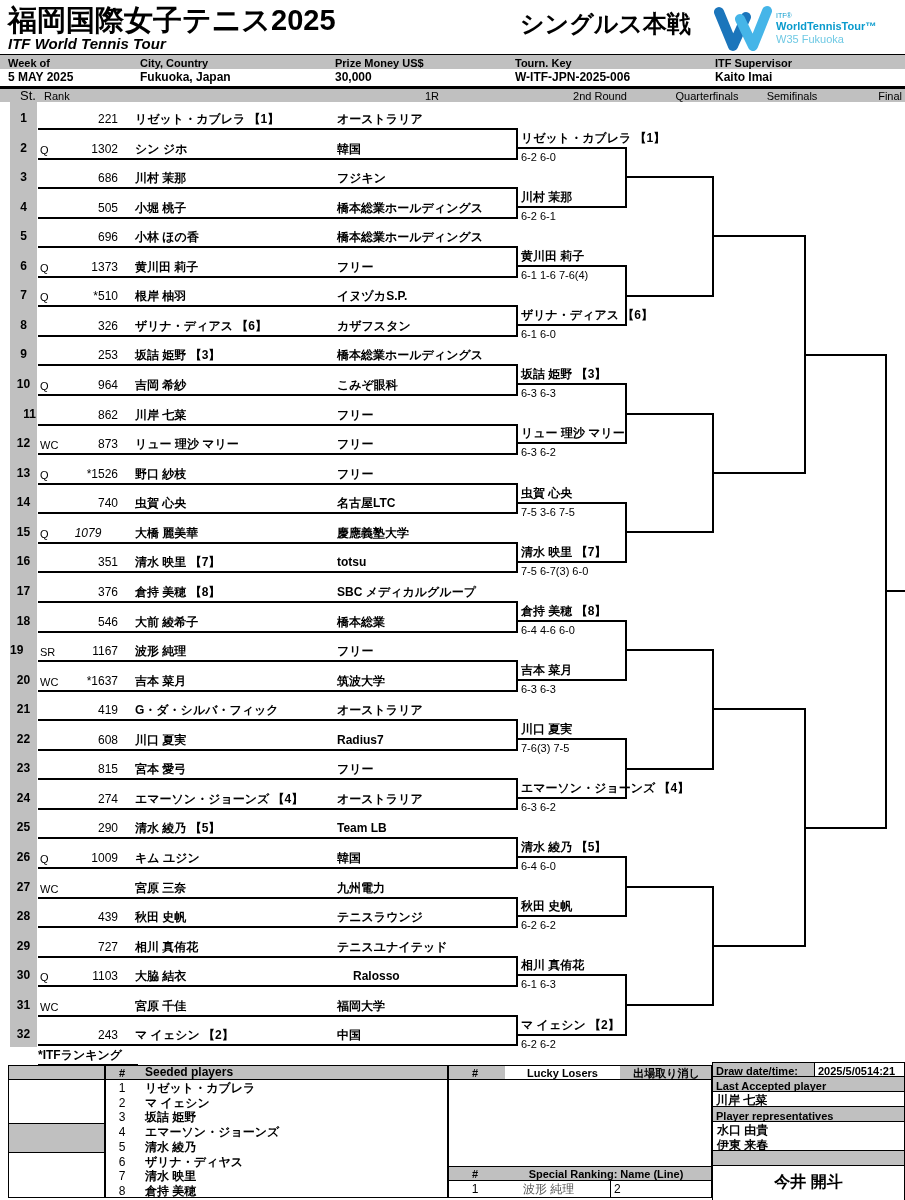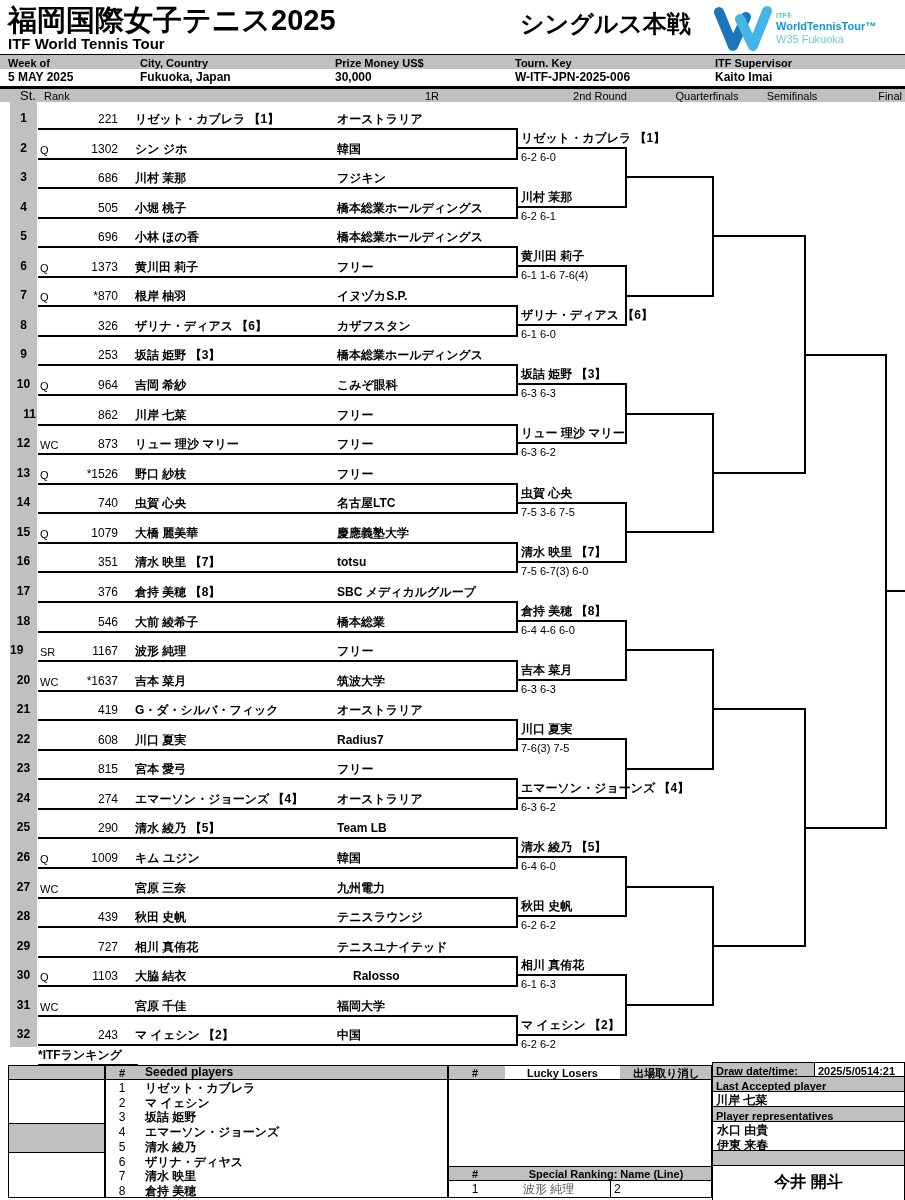--- a/index.html
+++ b/index.html
@@ -1,21 +1,21 @@
 <!DOCTYPE html>
 <html><head>
 <meta charset="utf-8">
 <style>
   *{box-sizing:border-box;margin:0;padding:0}
   body{margin:0;background:#fff}
   #page{position:relative;width:905px;height:1200px;background:#fff;overflow:hidden;
         font-family:"Liberation Sans","DejaVu Sans",sans-serif;color:#000}
   .abs{position:absolute}
   .b{font-weight:700}
-  .i{}
+  .i{font-style:italic}
   .gray{background:#c0c0c0}
   .line{position:absolute;background:#000}
   .t11{font-size:11px;line-height:14px}
   .t12{font-size:12px;line-height:14px}
   .nw{white-space:nowrap}
   .ctr{text-align:center}
   .bordered{border:1px solid #000}
 </style>
 </head>
 <body>
@@ -126,21 +126,21 @@
     <div class="abs t12 nw" style="left: 337px; top: 230.24px; font-weight: 700;">橋本総業ホールディングス</div>
     <div class="abs" style="left: 38px; top: 275.8px; width: 479px; height: 2px; background: rgb(0, 0, 0);"></div>
     <div class="abs t12" style="left: 10px; top: 258.8px; width: 27px; text-align: center; font-weight: 700;">6</div>
     <div class="abs t11 nw" style="left: 40px; top: 260.8px;">Q</div>
     <div class="abs t12 nw" style="left: 58px; top: 259.8px; width: 60px; text-align: right;">1373</div>
     <div class="abs t12 nw" style="left: 135px; top: 259.8px; font-weight: 700;">黄川田 莉子</div>
     <div class="abs t12 nw" style="left: 337px; top: 259.8px; font-weight: 700;">フリー</div>
     <div class="abs" style="left: 38px; top: 305.36px; width: 479px; height: 2px; background: rgb(0, 0, 0);"></div>
     <div class="abs t12" style="left: 10px; top: 288.36px; width: 27px; text-align: center; font-weight: 700;">7</div>
     <div class="abs t11 nw" style="left: 40px; top: 290.36px;">Q</div>
-    <div class="abs t12 nw" style="left: 58px; top: 289.36px; width: 60px; text-align: right;">*870</div>
+    <div class="abs t12 nw" style="left: 58px; top: 289.36px; width: 60px; text-align: right;">*510</div>
     <div class="abs t12 nw" style="left: 135px; top: 289.36px; font-weight: 700;">根岸 柚羽</div>
     <div class="abs t12 nw" style="left: 337px; top: 289.36px; font-weight: 700;">イヌヅカS.P.</div>
     <div class="abs" style="left: 38px; top: 334.92px; width: 479px; height: 2px; background: rgb(0, 0, 0);"></div>
     <div class="abs t12" style="left: 10px; top: 317.92px; width: 27px; text-align: center; font-weight: 700;">8</div>
     <div class="abs t11 nw" style="left: 40px; top: 319.92px;"></div>
     <div class="abs t12 nw" style="left: 58px; top: 318.92px; width: 60px; text-align: right;">326</div>
     <div class="abs t12 nw" style="left: 135px; top: 318.92px; font-weight: 700;">ザリナ・ディアス 【6】</div>
     <div class="abs t12 nw" style="left: 337px; top: 318.92px; font-weight: 700;">カザフスタン</div>
     <div class="abs" style="left: 38px; top: 364.48px; width: 479px; height: 2px; background: rgb(0, 0, 0);"></div>
     <div class="abs t12" style="left: 10px; top: 347.48px; width: 27px; text-align: center; font-weight: 700;">9</div>
@@ -174,21 +174,21 @@
     <div class="abs t12 nw" style="left: 337px; top: 466.72px; font-weight: 700;">フリー</div>
     <div class="abs" style="left: 38px; top: 512.28px; width: 479px; height: 2px; background: rgb(0, 0, 0);"></div>
     <div class="abs t12" style="left: 10px; top: 495.28px; width: 27px; text-align: center; font-weight: 700;">14</div>
     <div class="abs t11 nw" style="left: 40px; top: 497.28px;"></div>
     <div class="abs t12 nw" style="left: 58px; top: 496.28px; width: 60px; text-align: right;">740</div>
     <div class="abs t12 nw" style="left: 135px; top: 496.28px; font-weight: 700;">虫賀 心央</div>
     <div class="abs t12 nw" style="left: 337px; top: 496.28px; font-weight: 700;">名古屋LTC</div>
     <div class="abs" style="left: 38px; top: 541.84px; width: 479px; height: 2px; background: rgb(0, 0, 0);"></div>
     <div class="abs t12" style="left: 10px; top: 524.84px; width: 27px; text-align: center; font-weight: 700;">15</div>
     <div class="abs t11 nw" style="left: 40px; top: 526.84px;">Q</div>
-    <div class="abs t12 nw" style="left: 58px; top: 525.84px; width: 60px; text-align: right;">1079</div>
+    <div class="abs t12 nw" style="left: 58px; top: 525.84px; width: 60px; text-align: center; font-style: italic;">1079</div>
     <div class="abs t12 nw" style="left: 135px; top: 525.84px; font-weight: 700;">大橋 麗美華</div>
     <div class="abs t12 nw" style="left: 337px; top: 525.84px; font-weight: 700;">慶應義塾大学</div>
     <div class="abs" style="left: 38px; top: 571.4px; width: 479px; height: 2px; background: rgb(0, 0, 0);"></div>
     <div class="abs t12" style="left: 10px; top: 554.4px; width: 27px; text-align: center; font-weight: 700;">16</div>
     <div class="abs t11 nw" style="left: 40px; top: 556.4px;"></div>
     <div class="abs t12 nw" style="left: 58px; top: 555.4px; width: 60px; text-align: right;">351</div>
     <div class="abs t12 nw" style="left: 135px; top: 555.4px; font-weight: 700;">清水 映里 【7】</div>
     <div class="abs t12 nw" style="left: 337px; top: 555.4px; font-weight: 700;">totsu</div>
     <div class="abs" style="left: 38px; top: 600.96px; width: 479px; height: 2px; background: rgb(0, 0, 0);"></div>
     <div class="abs t12" style="left: 10px; top: 583.96px; width: 27px; text-align: center; font-weight: 700;">17</div>

